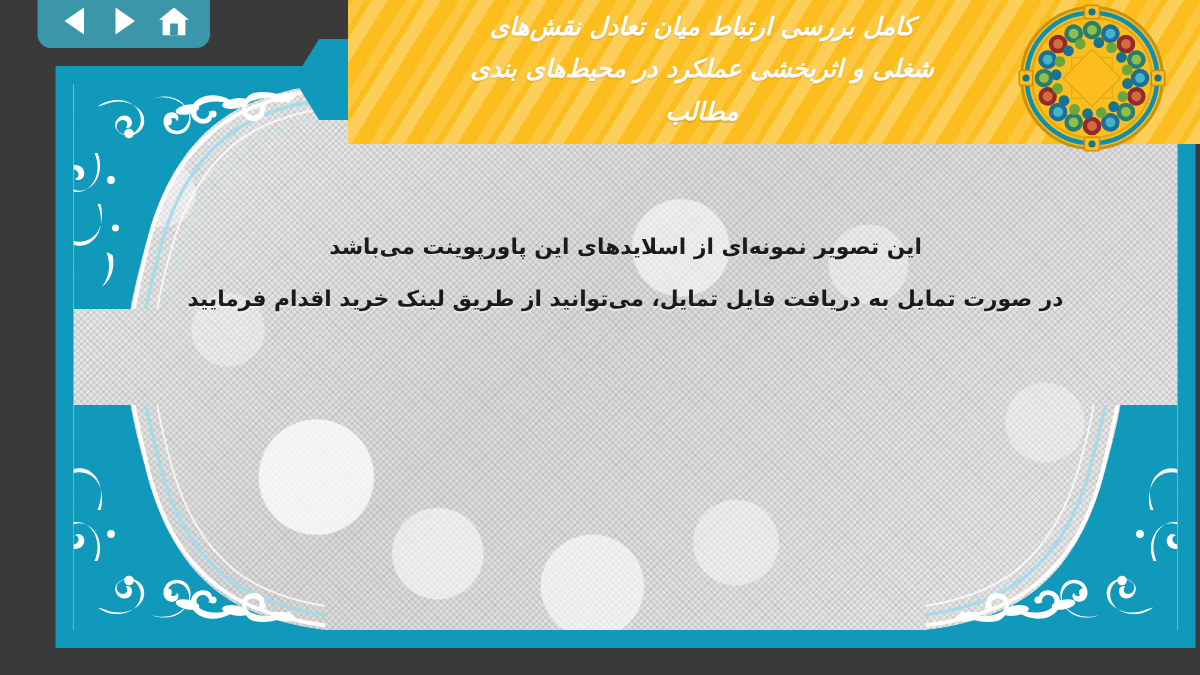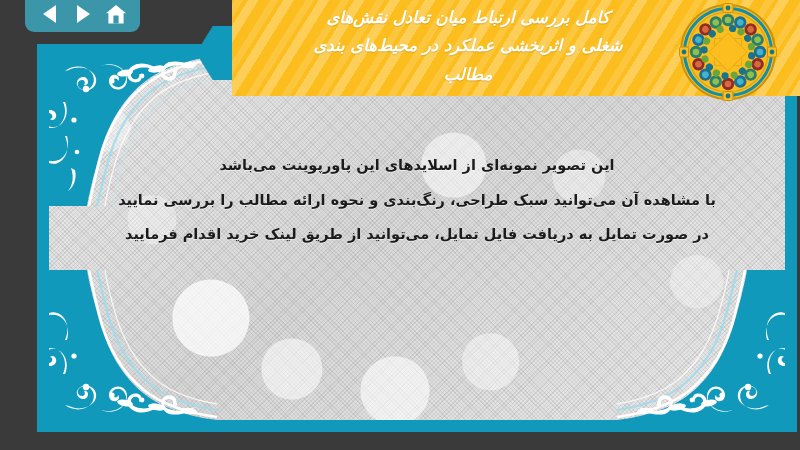--- a/index.html
+++ b/index.html
@@ -279,21 +279,20 @@
             <circle cx="25" cy="64" r="2.6"></circle>
             <ellipse cx="108" cy="13" rx="9" ry="3.4" transform="rotate(-9 108 13)"></ellipse>
             <ellipse cx="140" cy="9" rx="8" ry="3.1" transform="rotate(-7 140 9)"></ellipse>
             <ellipse cx="76" cy="17" rx="8" ry="3.2" transform="rotate(-11 76 17)"></ellipse>
           </g>
         </svg>
       </div>
 
       <div id="body-text">
         <div class="body-line">این تصویر نمونه‌ای از اسلایدهای این پاورپوینت می‌باشد</div>
-        <div class="body-line">با مشاهده آن می‌توانید سبک طراحی، رنگ‌بندی و نحوه ارائه مطالب را بررسی نمایید</div>
         <div class="body-line">در صورت تمایل به دریافت فایل تمایل، می‌توانید از طریق لینک خرید اقدام فرمایید</div>
       </div>
 
     </div>
   </div>
 
   <div id="banner-tab"></div>
 
   <div id="title-banner">
     <div class="title-line">کامل بررسی ارتباط میان تعادل نقش‌های</div>

